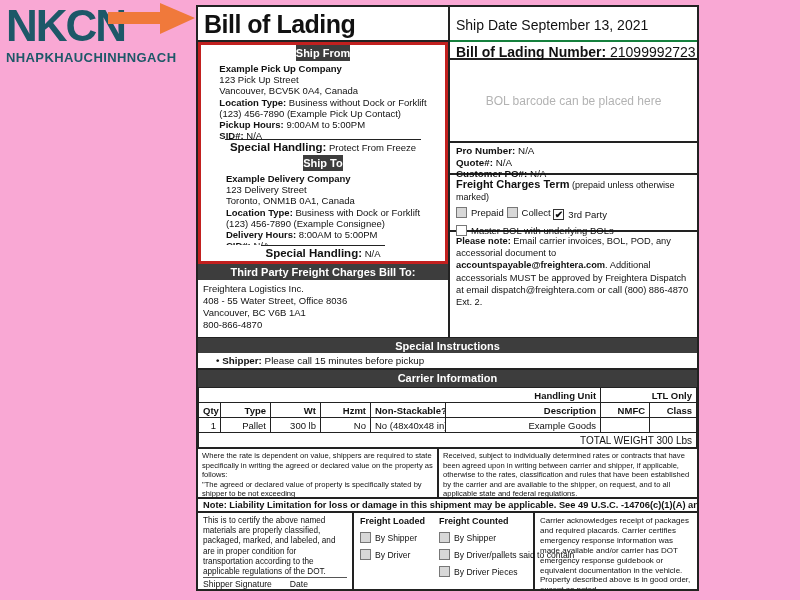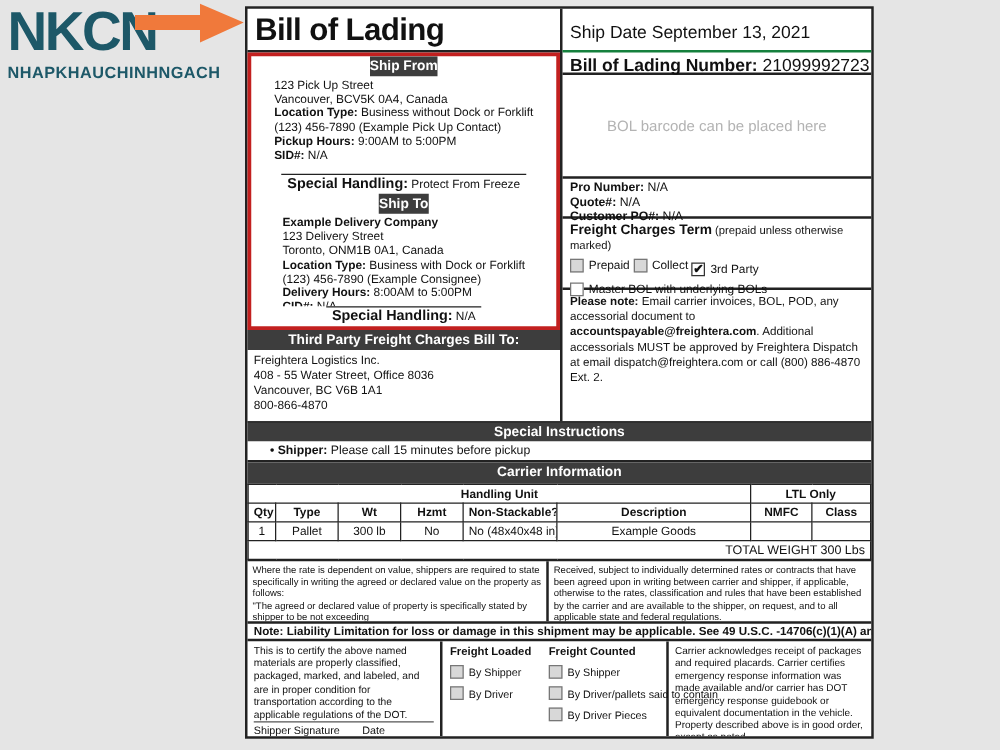--- a/index.html
+++ b/index.html
@@ -1,17 +1,17 @@
 <!DOCTYPE html>
 <html><head>
 <meta charset="utf-8">
 <style>
   * { margin:0; padding:0; box-sizing:border-box; }
   html,body { width:800px; height:600px; background:#ffffff; font-family:"Liberation Sans", sans-serif; color:#111; }
-  #stage { position:relative; width:800px; height:600px; background:#e5e5e5; overflow:hidden; }
+  #stage { position:relative; width:800px; height:600px; background:#f9a8d4; overflow:hidden; }
 
   
   .logo { position:absolute; left:6px; top:4px; width:188px; height:62px; }
   .logo-row { position:relative; height:44px; }
   .logo-text { font-size:44px; font-weight:bold; letter-spacing:-2px; color:#1d5868; line-height:44px; }
   .logo-arrow { position:absolute; right:-2px; top:-2px; }
   .logo-tag { font-size:13px; font-weight:bold; letter-spacing:0.4px; color:#1d5868; margin-top:2px; }
 
   
   .doc { position:absolute; left:196px; top:5px; width:503px; height:586px; border:2px solid #222; background:#fff; display:flex; flex-direction:column; font-size:10px; }
@@ -47,21 +47,21 @@
   .terms-sub { font-size:9px; font-weight:normal; }
   .opt { display:inline-flex; align-items:center; margin-top:5px; font-size:9.5px; white-space:nowrap; }
   .cb { display:inline-block; width:11px; height:11px; border:1px solid #777; background:#d8d8d8; margin-right:4px; text-align:center; line-height:10px; font-size:10px; font-weight:bold; color:#111; }
   .cb.checked { background:#fff; border-color:#333; }
   .cb.white { background:#fff; }
   .pnote { flex:1; padding:3px 6px; font-size:9.3px; line-height:12.2px; overflow:hidden; }
 
   
   .si-line { border-bottom:2px solid #222; padding:2px 6px 2px 18px; height:17px; font-size:9.8px; }
   .tbl { width:100%; border-collapse:collapse; table-layout:fixed; }
-  .tbl td, .tbl th { border:1px solid #222; font-size:9.5px; padding:1px 4px; text-align:center; height:15px; overflow:hidden; white-space:nowrap; }
+  .tbl td, .tbl th { border:1px solid #222; font-size:9.5px; padding:1px 4px; text-align:right; height:15px; overflow:hidden; white-space:nowrap; }
   .tbl .grp { font-weight:bold; }
   .tbl .hd { font-weight:bold; }
   .tbl .total-row td { text-align:right; font-size:10px; }
 
   .legal { display:flex; border-top:1px solid #222; border-bottom:2px solid #222; height:51px; }
   .legal-l { width:241px; border-right:2px solid #222; padding:2px 4px; font-size:7.6px; line-height:9.6px; overflow:hidden; }
   .legal-r { flex:1; padding:2px 4px; font-size:7.6px; line-height:9.6px; overflow:hidden; }
   .note-line { border-bottom:2px solid #222; padding:1px 5px; height:14px; font-size:9.3px; font-weight:bold; white-space:nowrap; overflow:hidden; }
 
   .sigrow { display:flex; flex:1; overflow:hidden; }
@@ -94,20 +94,21 @@
     <div class="row-top">
 
       <div class="col-l">
         <div class="title-box">
           <h1>Bill of Lading</h1>
         </div>
 
         <div class="red-block">
           <div class="hdrbar">Ship From</div>
           <div class="addr" style="height:78px; flex:none;">
+            <div class="ln"><span class="b">Example Pick Up Company</span><span></span></div>
             <div class="ln"><span class="b"></span><span>123 Pick Up Street</span></div>
             <div class="ln"><span class="b"></span><span>Vancouver, BCV5K 0A4, Canada</span></div>
             <div class="ln"><span class="b">Location Type:</span><span> Business without Dock or Forklift</span></div>
             <div class="ln"><span class="b"></span><span>(123) 456-7890 (Example Pick Up Contact)</span></div>
             <div class="ln"><span class="b">Pickup Hours:</span><span> 9:00AM to 5:00PM</span></div>
             <div class="ln"><span class="b">SID#:</span><span> N/A</span></div>
           </div>
           <div class="sh-row"><span class="shl">Special Handling:</span><span class="shv"> Protect From Freeze</span></div>
 
           <div class="hdrbar">Ship To</div>

